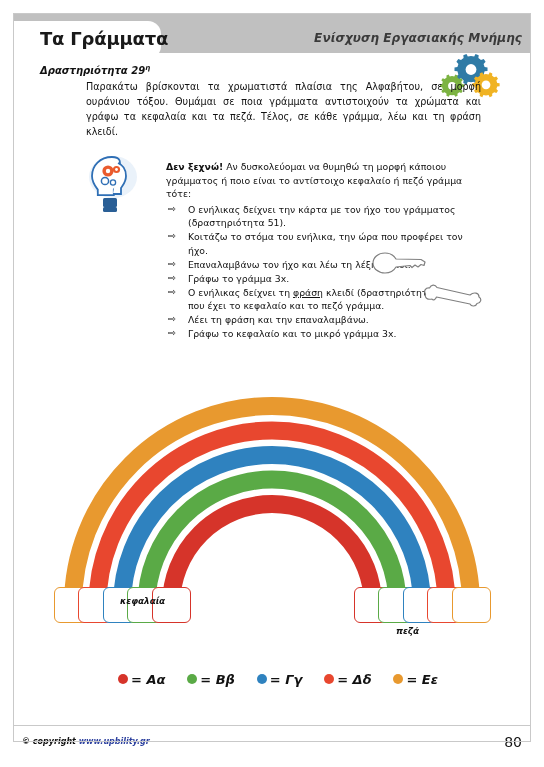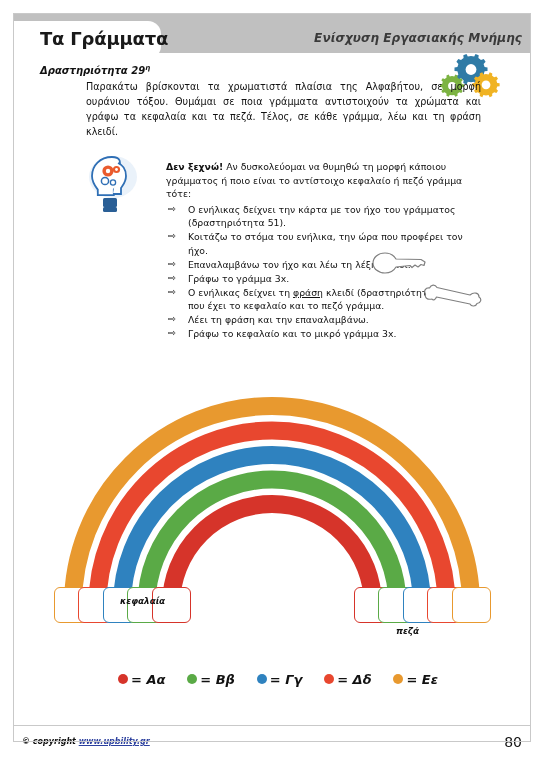--- a/index.html
+++ b/index.html
@@ -176,21 +176,20 @@
     position: absolute;
     left: 22px; top: 737px;
     font-size: 8px;
     font-weight: bold;
     font-style: italic;
     color: #111;
     white-space: nowrap;
   }
   .copyright .url {
     color: #2b3f9e;
-    text-decoration: underline;
     margin-top: 7px;
   }
   .page-number {
     position: absolute;
     right: 22px; top: 734px;
     font-size: 14px;
     color: #111;
   }
 </style>
 </head>

